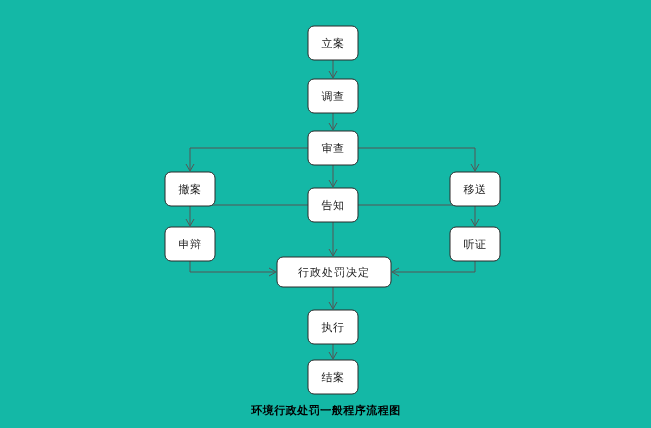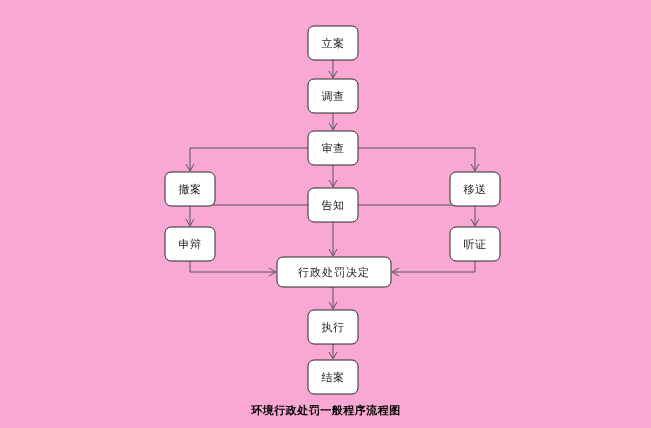--- a/index.html
+++ b/index.html
@@ -10,21 +10,21 @@
   body {
     width: 651px;
     height: 428px;
     font-family: "Liberation Serif", "DejaVu Serif", serif;
     overflow: hidden;
   }
   #flowchart-canvas {
     position: relative;
     width: 651px;
     height: 428px;
-    background: #f9a8d4;
+    background: #14b8a6;
   }
   svg#diagram {
     position: absolute;
     left: 0;
     top: 0;
     width: 651px;
     height: 428px;
     display: block;
   }
   .node-box {

